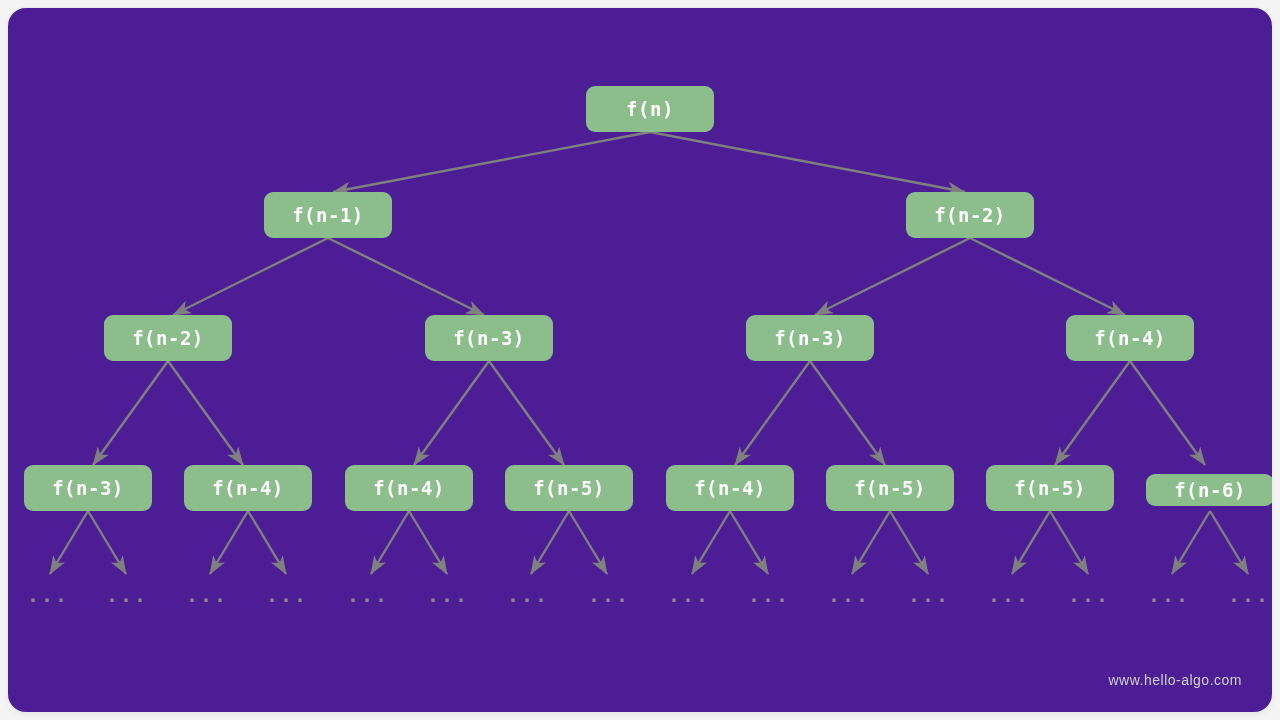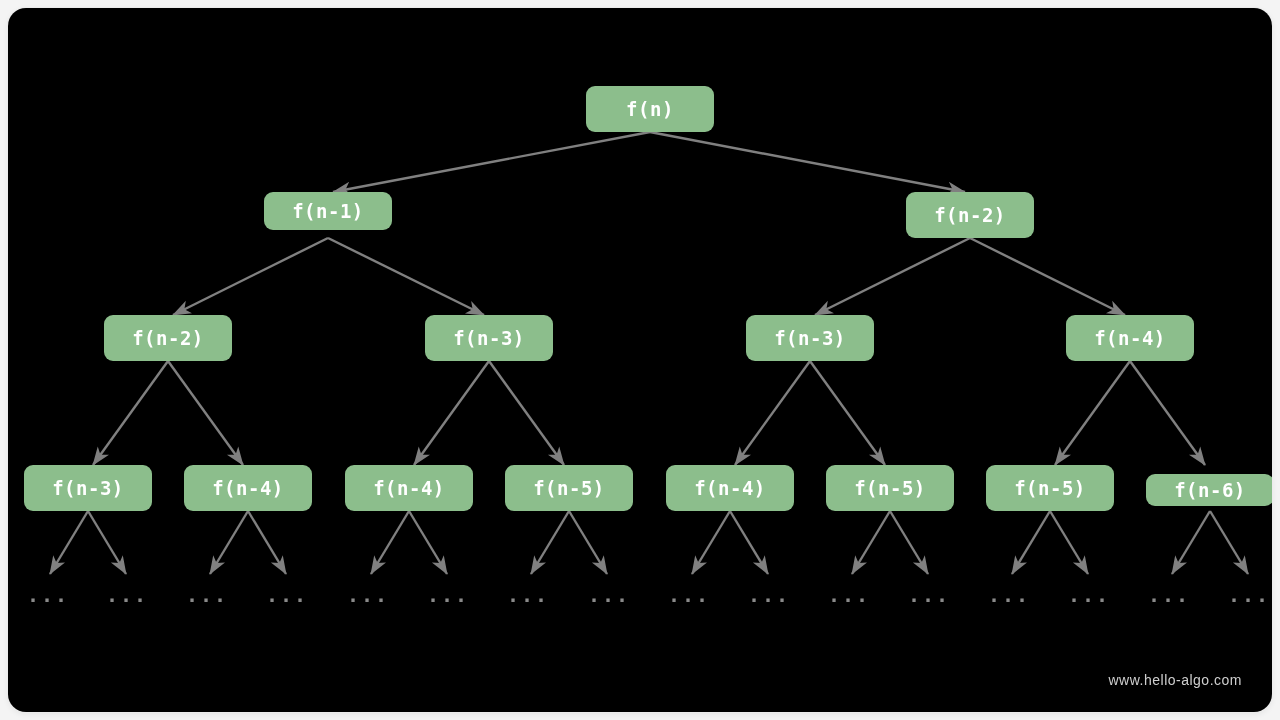--- a/index.html
+++ b/index.html
@@ -21,21 +21,21 @@
     background: #f4f4f4;
   }
 
   
   #card {
     position: absolute;
     left: 8px;
     top: 8px;
     width: 1264px;
     height: 704px;
-    background: #000000;
+    background: #4c1d95;
     border-radius: 18px;
     box-shadow: 0 0 0 1px #ececec, 0 2px 6px rgba(0,0,0,0.07);
     overflow: hidden;
   }
 
   #edges {
     position: absolute;
     left: 0;
     top: 0;
     width: 1280px;
@@ -126,21 +126,21 @@
           <line x1="882" y1="503" x2="920" y2="566" stroke="#808080" stroke-width="2.4" stroke-linecap="butt" marker-end="url(#arrowhead)"></line>
           <line x1="1042" y1="503" x2="1004" y2="566" stroke="#808080" stroke-width="2.4" stroke-linecap="butt" marker-end="url(#arrowhead)"></line>
           <line x1="1042" y1="503" x2="1080" y2="566" stroke="#808080" stroke-width="2.4" stroke-linecap="butt" marker-end="url(#arrowhead)"></line>
           <line x1="1202" y1="503" x2="1164" y2="566" stroke="#808080" stroke-width="2.4" stroke-linecap="butt" marker-end="url(#arrowhead)"></line>
           <line x1="1202" y1="503" x2="1240" y2="566" stroke="#808080" stroke-width="2.4" stroke-linecap="butt" marker-end="url(#arrowhead)"></line>
         </g>
     </svg>
 
     <div id="node-layer">
         <div class="node" style="left: 578px; top: 78px; width: 128px; height: 46px; background: rgb(140, 190, 140); color: rgb(255, 255, 255);">f(n)</div>
-        <div class="node" style="left: 256px; top: 184px; width: 128px; height: 38px; background: rgb(140, 190, 140); color: rgb(255, 255, 255);">f(n-1)</div>
+        <div class="node" style="left: 256px; top: 184px; width: 128px; height: 46px; background: rgb(140, 190, 140); color: rgb(255, 255, 255);">f(n-1)</div>
         <div class="node" style="left: 898px; top: 184px; width: 128px; height: 46px; background: rgb(140, 190, 140); color: rgb(255, 255, 255);">f(n-2)</div>
         <div class="node" style="left: 96px; top: 307px; width: 128px; height: 46px; background: rgb(140, 190, 140); color: rgb(255, 255, 255);">f(n-2)</div>
         <div class="node" style="left: 417px; top: 307px; width: 128px; height: 46px; background: rgb(140, 190, 140); color: rgb(255, 255, 255);">f(n-3)</div>
         <div class="node" style="left: 738px; top: 307px; width: 128px; height: 46px; background: rgb(140, 190, 140); color: rgb(255, 255, 255);">f(n-3)</div>
         <div class="node" style="left: 1058px; top: 307px; width: 128px; height: 46px; background: rgb(140, 190, 140); color: rgb(255, 255, 255);">f(n-4)</div>
         <div class="node" style="left: 16px; top: 457px; width: 128px; height: 46px; background: rgb(140, 190, 140); color: rgb(255, 255, 255);">f(n-3)</div>
         <div class="node" style="left: 176px; top: 457px; width: 128px; height: 46px; background: rgb(140, 190, 140); color: rgb(255, 255, 255);">f(n-4)</div>
         <div class="node" style="left: 337px; top: 457px; width: 128px; height: 46px; background: rgb(140, 190, 140); color: rgb(255, 255, 255);">f(n-4)</div>
         <div class="node" style="left: 497px; top: 457px; width: 128px; height: 46px; background: rgb(140, 190, 140); color: rgb(255, 255, 255);">f(n-5)</div>
         <div class="node" style="left: 658px; top: 457px; width: 128px; height: 46px; background: rgb(140, 190, 140); color: rgb(255, 255, 255);">f(n-4)</div>

